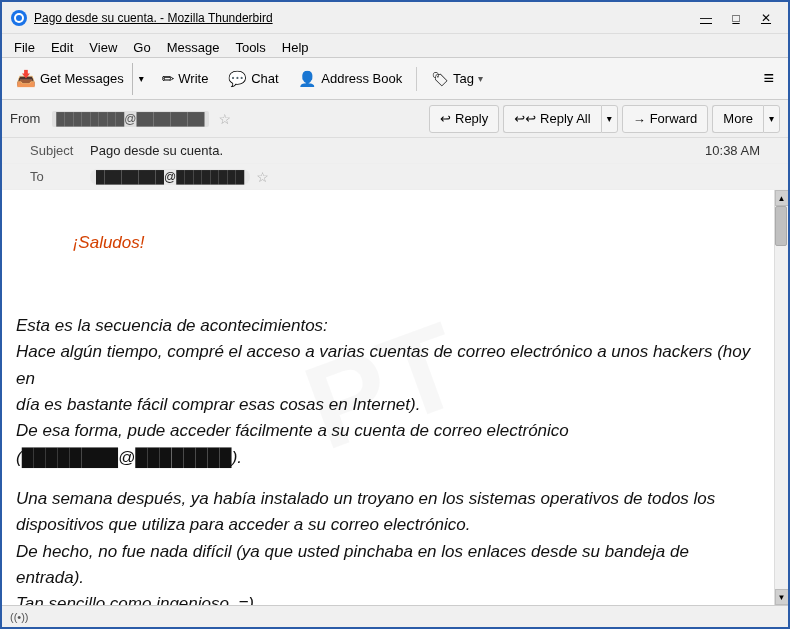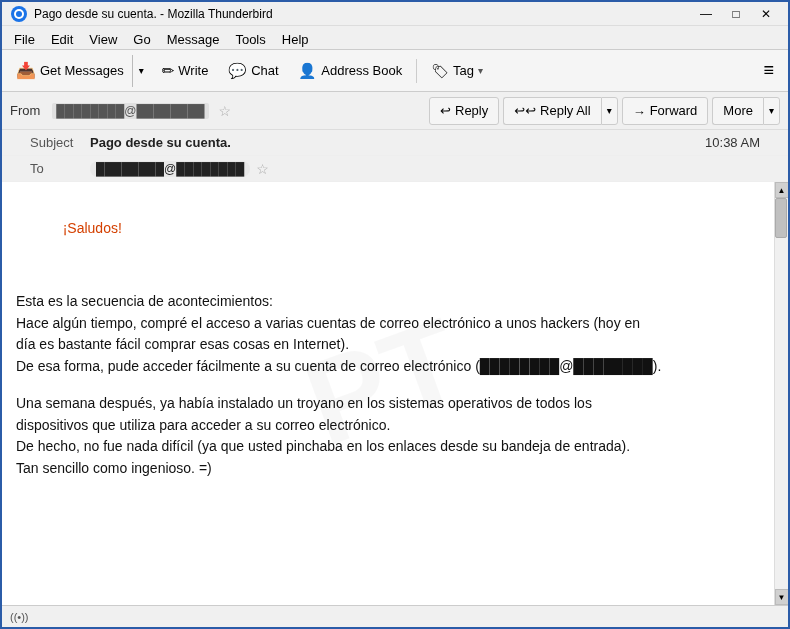--- a/index.html
+++ b/index.html
@@ -9,26 +9,27 @@
       background: #f0f0f0;
       width: 790px;
       height: 629px;
       overflow: hidden;
       border: 2px solid #2b5ca8;
     }
 
     
     .title-bar {
       background: #f0f0f0;
-      height: 24px;
+      height: 32px;
       display: flex;
       align-items: center;
       padding: 11px 8px;
       border-bottom: 1px solid #ddd;
       user-select: none;
+      text-decoration: underline;
     }
     .title-bar-icon {
       width: 18px;
       height: 18px;
       margin-right: 6px;
     }
     .title-bar-title {
       flex: 1;
       font-size: 12px;
       color: #000;
@@ -201,43 +202,44 @@
     .meta-label {
       font-size: 13px;
       color: #555;
       width: 60px;
       flex-shrink: 0;
     }
     .meta-value {
       font-size: 13px;
       color: #222;
     }
-    .meta-value.bold { font-weight: bold; }
+    .meta-value.bold { font-weight: normal; }
     .meta-value.email-pill {
       background: #e8e8e8;
       padding: 1px 6px;
       border-radius: 10px;
       font-size: 12px;
     }
     .meta-time {
       margin-left: auto;
       font-size: 13px;
       color: #333;
     }
     .star-icon {
       margin-left: 6px;
       color: #aaa;
       cursor: pointer;
       font-size: 14px;
     }
     .email-text {
-      font-size: 14px;
+      font-size: 17px;
       line-height: 1.55;
       color: #111;
       white-space: pre-wrap;
+      font-style: italic;
     }
     .highlight-greeting { color: #d44000; font-weight: normal; }
 
     
     .watermark {
       position: absolute;
       top: 50%;
       left: 50%;
       transform: translate(-50%, -50%) rotate(-20deg);
       opacity: 0.06;

